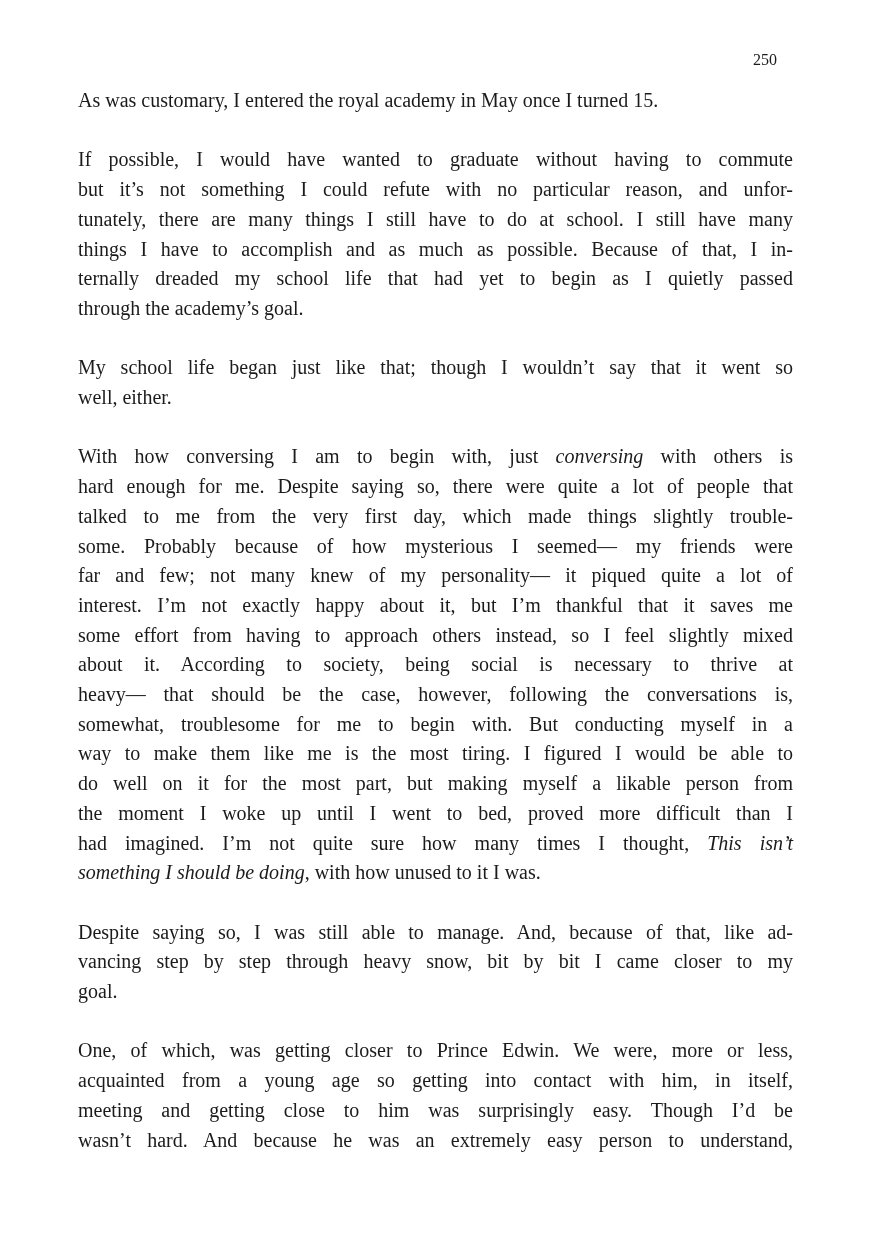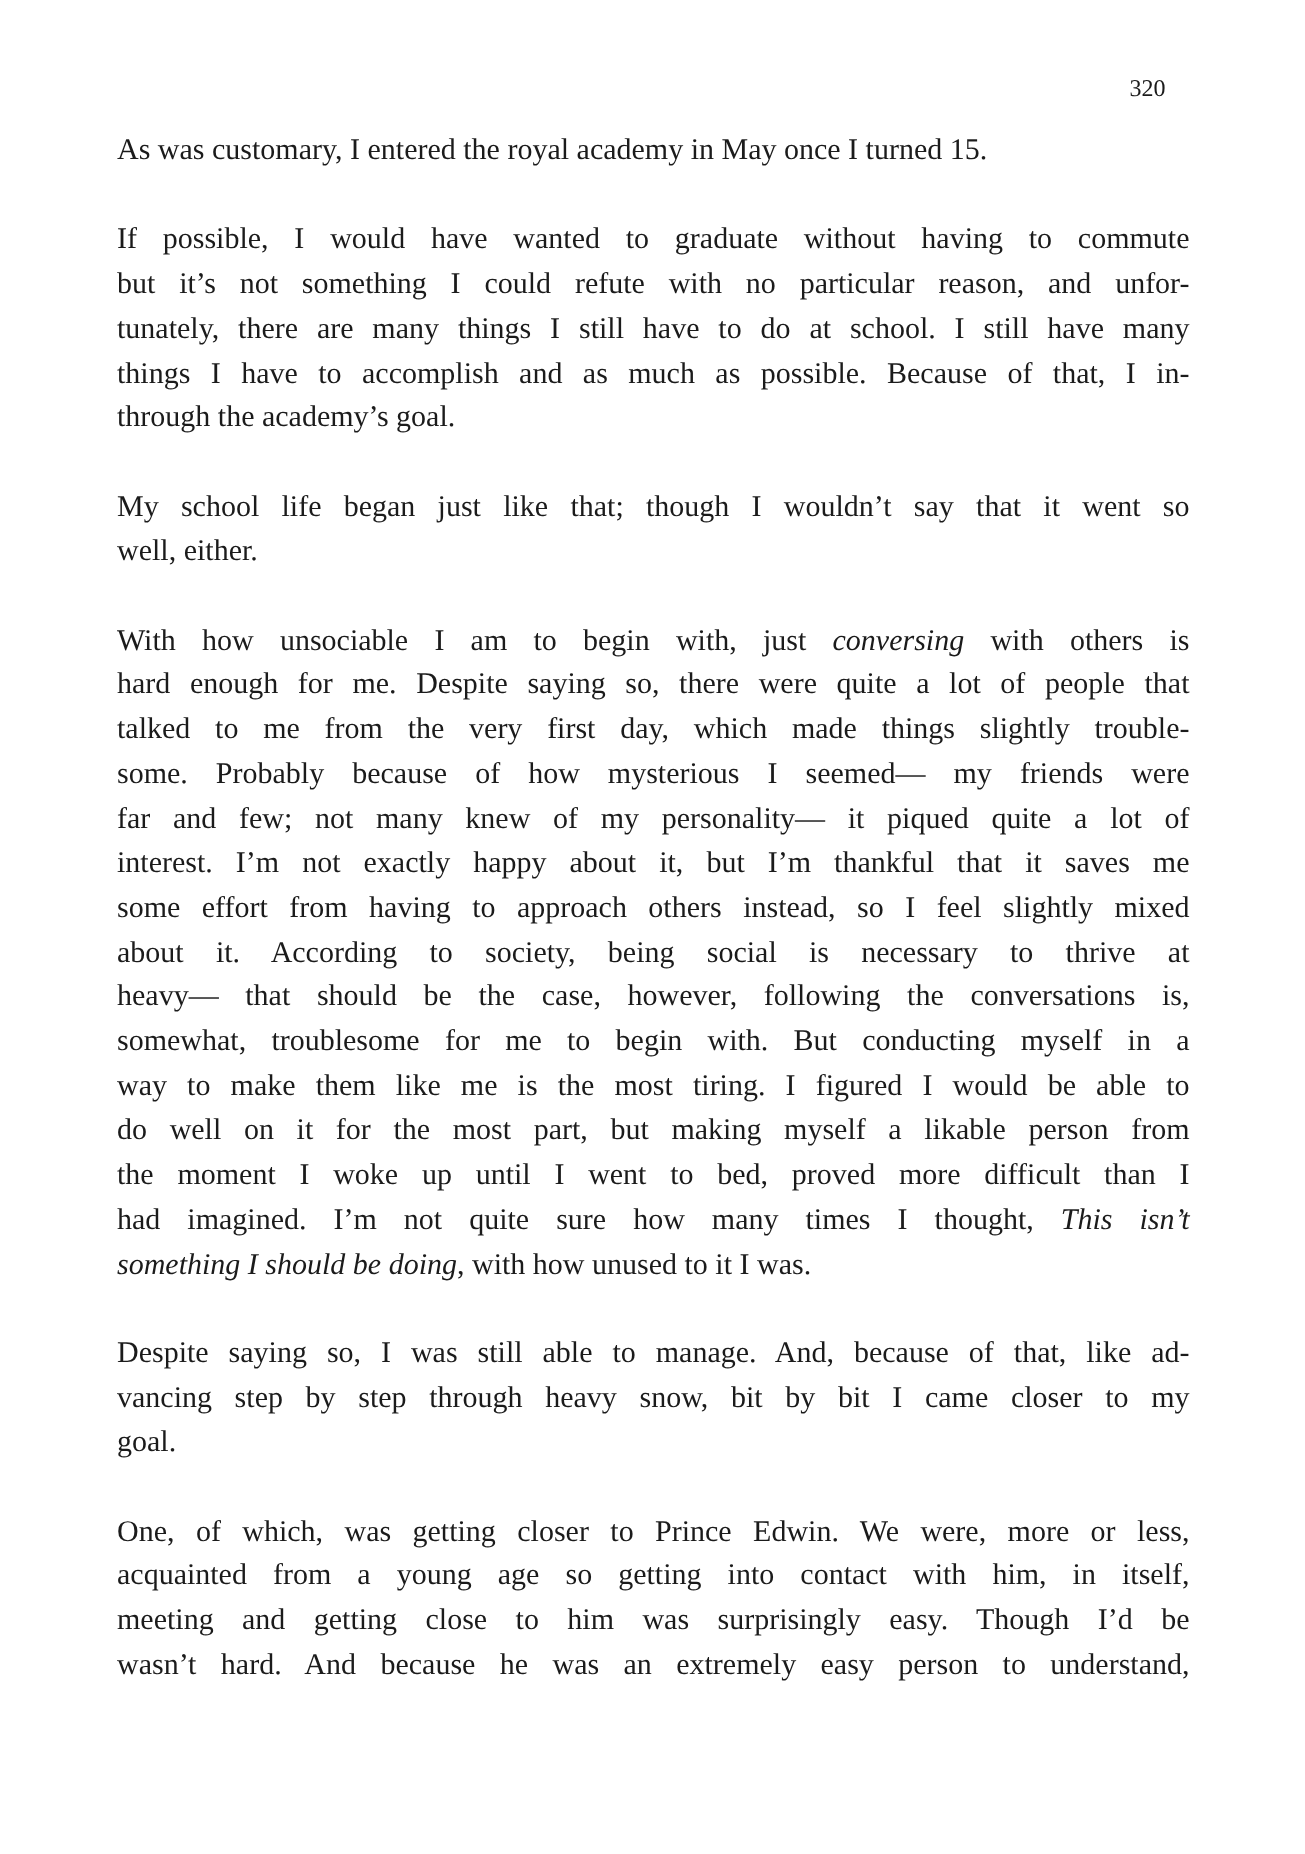--- a/index.html
+++ b/index.html
@@ -46,38 +46,39 @@
     text-align-last: left;
   }
   .line i {
     font-style: italic;
   }
 </style>
 </head>
 <body>
 
 <div class="page">
-  <div class="page-number">320</div>
+  <div class="page-number">250</div>
   <div class="page-body">
       <div class="paragraph">
         <div class="line last"><span>As was customary, I entered the royal academy in May once I turned 15.</span></div>
       </div>
       <div class="paragraph">
         <div class="line"><span>If possible, I would have wanted to graduate without having to commute</span></div>
         <div class="line"><span>but it’s not something I could refute with no particular reason, and unfor-</span></div>
         <div class="line"><span>tunately, there are many things I still have to do at school. I still have many</span></div>
         <div class="line"><span>things I have to accomplish and as much as possible. Because of that, I in-</span></div>
+        <div class="line"><span>ternally dreaded my school life that had yet to begin as I quietly passed</span></div>
         <div class="line last"><span>through the academy’s goal.</span></div>
       </div>
       <div class="paragraph">
         <div class="line"><span>My school life began just like that; though I wouldn’t say that it went so</span></div>
         <div class="line last"><span>well, either.</span></div>
       </div>
       <div class="paragraph">
-        <div class="line"><span>With how unsociable I am to begin with, just </span><i>conversing</i><span> with others is</span></div>
+        <div class="line"><span>With how conversing I am to begin with, just </span><i>conversing</i><span> with others is</span></div>
         <div class="line"><span>hard enough for me. Despite saying so, there were quite a lot of people that</span></div>
         <div class="line"><span>talked to me from the very first day, which made things slightly trouble-</span></div>
         <div class="line"><span>some. Probably because of how mysterious I seemed— my friends were</span></div>
         <div class="line"><span>far and few; not many knew of my personality— it piqued quite a lot of</span></div>
         <div class="line"><span>interest. I’m not exactly happy about it, but I’m thankful that it saves me</span></div>
         <div class="line"><span>some effort from having to approach others instead, so I feel slightly mixed</span></div>
         <div class="line"><span>about it. According to society, being social is necessary to thrive at</span></div>
         <div class="line"><span>heavy— that should be the case, however, following the conversations is,</span></div>
         <div class="line"><span>somewhat, troublesome for me to begin with. But conducting myself in a</span></div>
         <div class="line"><span>way to make them like me is the most tiring. I figured I would be able to</span></div>

